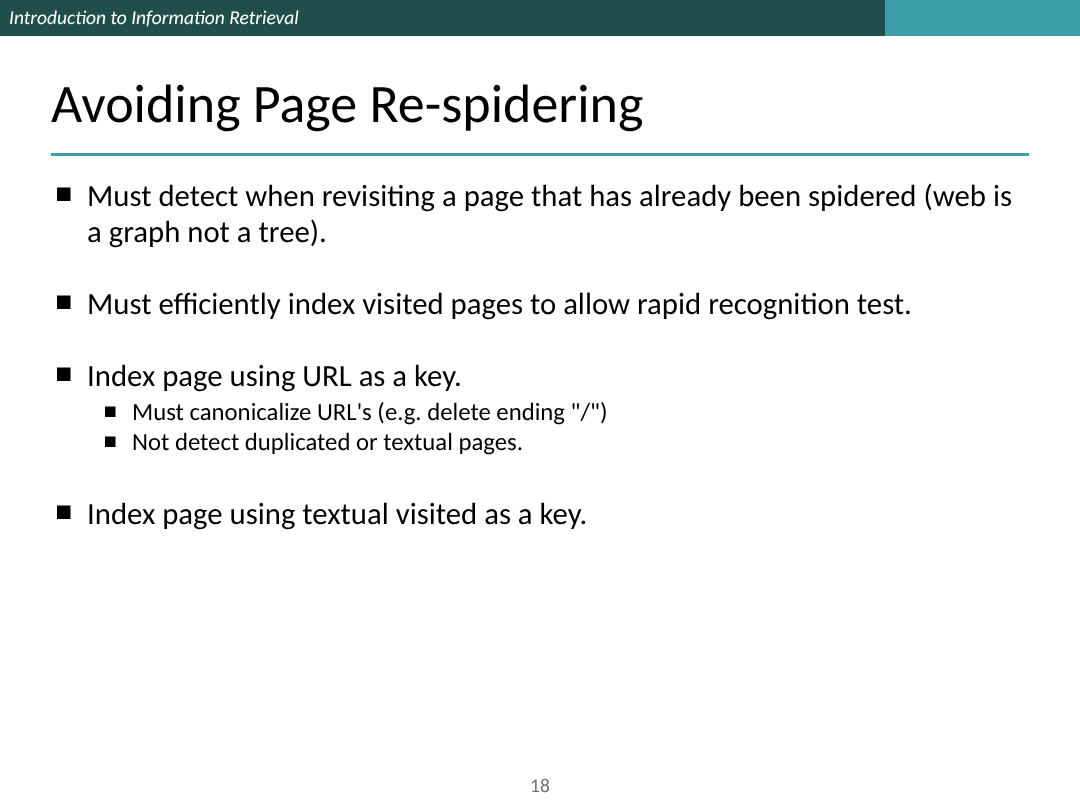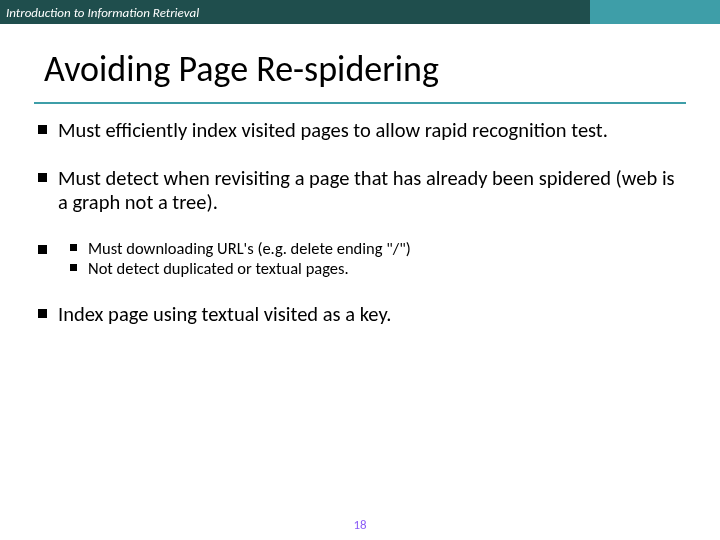--- a/index.html
+++ b/index.html
@@ -30,21 +30,21 @@
   }
   .header-text {
     color: #ffffff;
     font-style: italic;
     font-size: 13px;
     font-weight: 400;
     position: relative;
     z-index: 2;
   }
   .title-wrap {
-    padding: 26px 34px 6px 44px;
+    padding: 26px 34px 6px 34px;
   }
   .title {
     font-size: 36px;
     font-weight: 400;
     color: #000;
     line-height: 1.1;
   }
   .title-rule {
     margin: 6px 34px 0 34px;
     border: none;
@@ -93,48 +93,49 @@
     width: 7px;
     height: 7px;
     background: #000;
   }
   .page-num {
     position: absolute;
     bottom: 8px;
     width: 100%;
     text-align: center;
     font-size: 13px;
-    color: #8b5cf6;
+    color: #737373;
   }
 </style>
 </head>
 <body>
 
 <div class="header-bar">
   <div class="header-accent"></div>
   <span class="header-text">Introduction to Information Retrieval</span>
 </div>
 
 <div class="title-wrap">
   <h1 class="title">Avoiding Page Re-spidering</h1>
 </div>
 <hr class="title-rule">
 
 <div class="content">
   <ul class="toplist">
     <li>
+      <span>Must detect when revisiting a page that has already been spidered (web is a graph not a tree).</span>
+    </li>
+    <li>
       <span>Must efficiently index visited pages to allow rapid recognition test.</span>
     </li>
     <li>
-      <span>Must detect when revisiting a page that has already been spidered (web is a graph not a tree).</span>
-    </li>
-    <li>
+      <span>Index page using URL as a key.</span>
       <ul class="sublist">
         <li>
-          <span>Must downloading URL's (e.g. delete ending "/")</span>
+          <span>Must canonicalize URL's (e.g. delete ending "/")</span>
         </li>
         <li>
           <span>Not detect duplicated or textual pages.</span>
         </li>
       </ul>
     </li>
     <li>
       <span>Index page using textual visited as a key.</span>
     </li>
   </ul>

